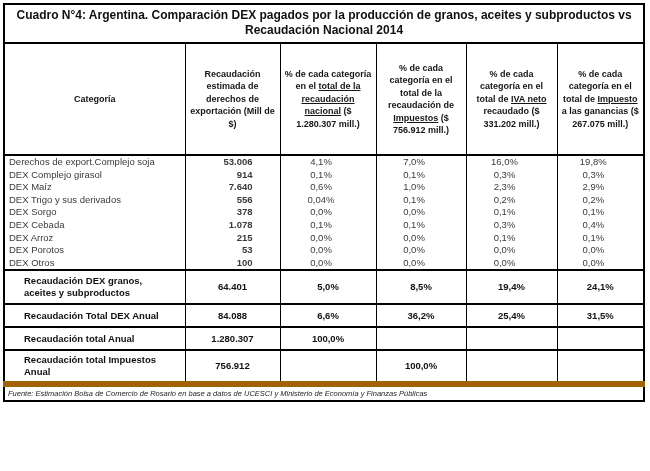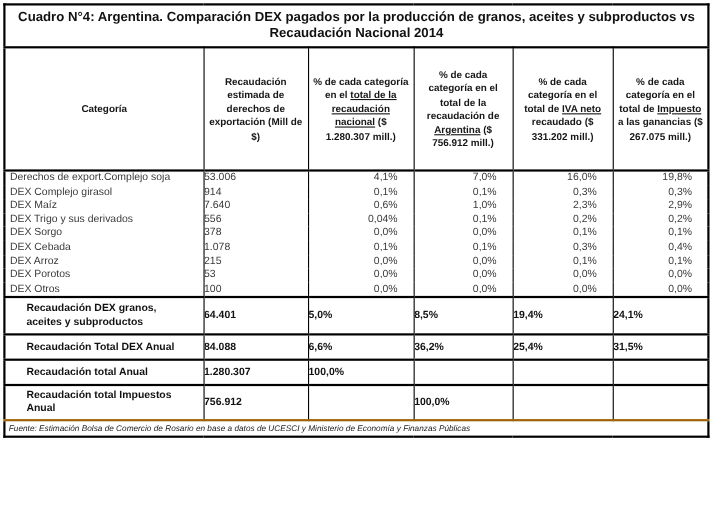--- a/index.html
+++ b/index.html
@@ -30,36 +30,36 @@
     font-size:9px;font-weight:bold;line-height:12.5px;color:#161616;
     padding:2px 3px;
   }
   tr.header-row th span.u{text-decoration:underline;}
   
   tr.data-row td{
     font-size:9.5px;line-height:12.6px;height:12.6px;
     color:#3a3a3a;padding:0;white-space:nowrap;
   }
   tr.data-row td.label{text-align:left;padding-left:4px;}
-  tr.data-row td.num{padding-right:27px;}
-  tr.data-row td.pct{text-align:right;padding-right:14px;}
+  tr.data-row td.num{text-align:right;padding-right:27px;font-weight:bold;}
+  tr.data-row td.pct{text-align:center;padding-right:14px;}
   
   tr.summary-row td{
     border-top:2px solid #000;
     font-size:9.5px;font-weight:bold;color:#111;
     vertical-align:middle;line-height:12px;
   }
   tr.summary-row td.slabel{text-align:left;padding:3px 19px;}
-  tr.summary-row td.sval{text-align:left;padding:0;}
+  tr.summary-row td.sval{text-align:center;padding:0;}
   tr.summary-row.no-sep td{border-top:none;}
   tr.summary-row.h2{height:34px;}
   tr.summary-row.h1{height:23px;}
   
   tr.footer-row td{
-    border-top:2px solid #a16207;
+    border-top:6px solid #a16207;
     font-size:7.5px;font-style:italic;color:#222;
     padding:2px 3px;line-height:9px;text-align:left;
   }
 </style>
 </head>
 <body>
 
 <div class="sheet">
   <table>
     <colgroup>
@@ -71,21 +71,21 @@
       <col style="width:87px">
     </colgroup>
     <tbody>
       <tr class="title-row">
         <td colspan="6"><span>Cuadro N°4: Argentina. Comparación DEX pagados por la producción de granos, aceites y subproductos vs</span><br><span>Recaudación Nacional 2014</span></td>
       </tr>
       <tr class="header-row" id="header-row">
           <th><span>Categoría</span></th>
           <th><span>Recaudación estimada de derechos de exportación (Mill de $)</span></th>
           <th><span>% de cada categoría en el </span><span class="u">total de la recaudación nacional</span><span> ($ 1.280.307 mill.)</span></th>
-          <th><span>% de cada categoría en el total de la recaudación de </span><span class="u">Argentina</span><span> ($ 756.912 mill.)</span></th>
+          <th><span>% de cada categoría en el total de la recaudación de </span><span class="u">Impuestos</span><span> ($ 756.912 mill.)</span></th>
           <th><span>% de cada categoría en el total de </span><span class="u">IVA neto</span><span> recaudado ($ 331.202 mill.)</span></th>
           <th><span>% de cada categoría en el total de </span><span class="u">Impuesto</span><span> a las ganancias ($ 267.075 mill.)</span></th>
         </tr>
     </tbody>
     <tbody id="data-body">
         <tr class="data-row">
           <td class="label">Derechos de export.Complejo soja</td>
           <td class="num">53.006</td>
           <td class="pct">4,1%</td>
           <td class="pct">7,0%</td>

